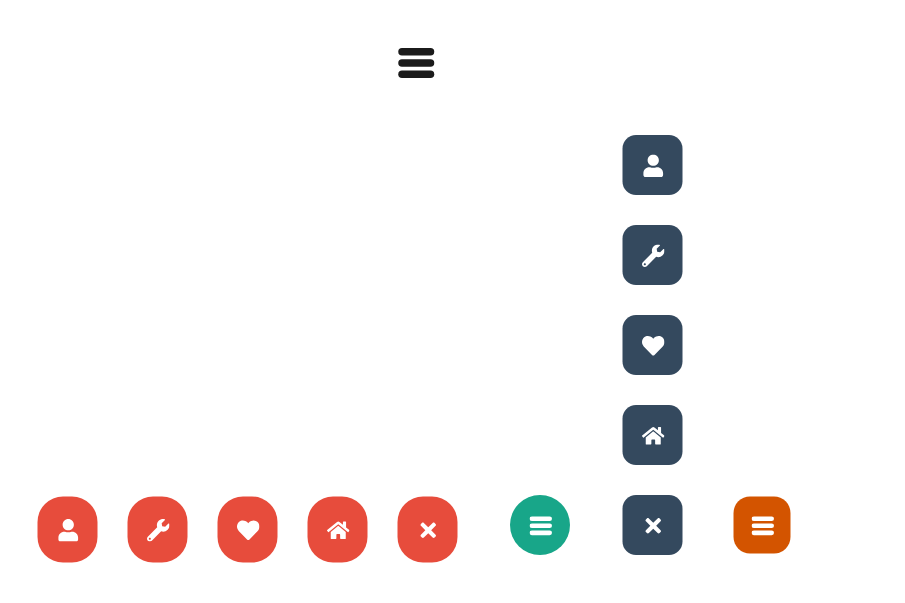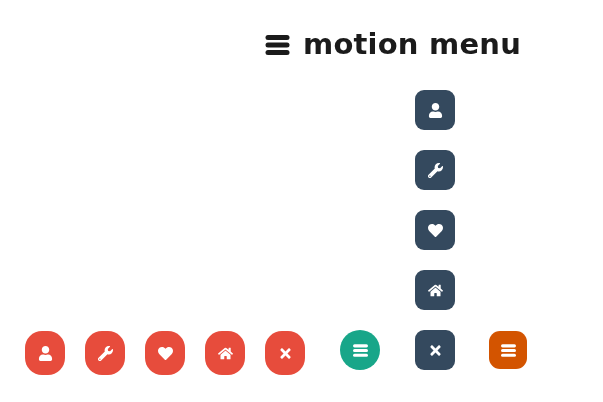--- a/index.html
+++ b/index.html
@@ -106,21 +106,20 @@
 <div class="stage">
 
   <header class="title">
     <span class="title-bars" data-icon="bars">
         <svg viewBox="0 0 24 24">
           <rect x="0" y="2" width="24" height="5" rx="2.5"></rect>
           <rect x="0" y="9.5" width="24" height="5" rx="2.5"></rect>
           <rect x="0" y="17" width="24" height="5" rx="2.5"></rect>
         </svg>
       </span>
-    <h1>motion menu</h1>
   </header>
 
   <button class="btn vbtn v0" data-icon="user">
       <svg viewBox="0 0 448 512">
         <path d="M224 256c70.7 0 128-57.3 128-128S294.7 0 224 0 96 57.3 96 128s57.3 128 128 128zm89.6 32h-16.7c-22.2 10.2-46.9 16-72.9 16s-50.6-5.8-72.9-16h-16.7C60.2 288 0 348.2 0 422.4V464c0 26.5 21.5 48 48 48h352c26.5 0 48-21.5 48-48v-41.6c0-74.2-60.2-134.4-134.4-134.4z"></path>
       </svg>
     </button>
   <button class="btn vbtn v1" data-icon="wrench">
       <svg viewBox="0 0 512 512">
         <path d="M507.73 109.1c-2.24-9.03-13.54-12.09-20.12-5.51l-74.36 74.36-67.88-11.31-11.31-67.88 74.36-74.36c6.62-6.62 3.43-17.9-5.66-20.16-47.38-11.74-99.55.91-136.58 37.93-39.64 39.64-50.55 97.1-34.05 147.2L18.74 402.76c-24.99 24.99-24.99 65.51 0 90.5 24.99 24.99 65.51 24.99 90.5 0l213.21-213.21c50.12 16.71 107.47 5.68 147.37-34.22 37.07-37.07 49.7-89.32 37.91-136.73zM64 472c-13.25 0-24-10.75-24-24 0-13.26 10.75-24 24-24s24 10.74 24 24c0 13.25-10.75 24-24 24z"></path>

